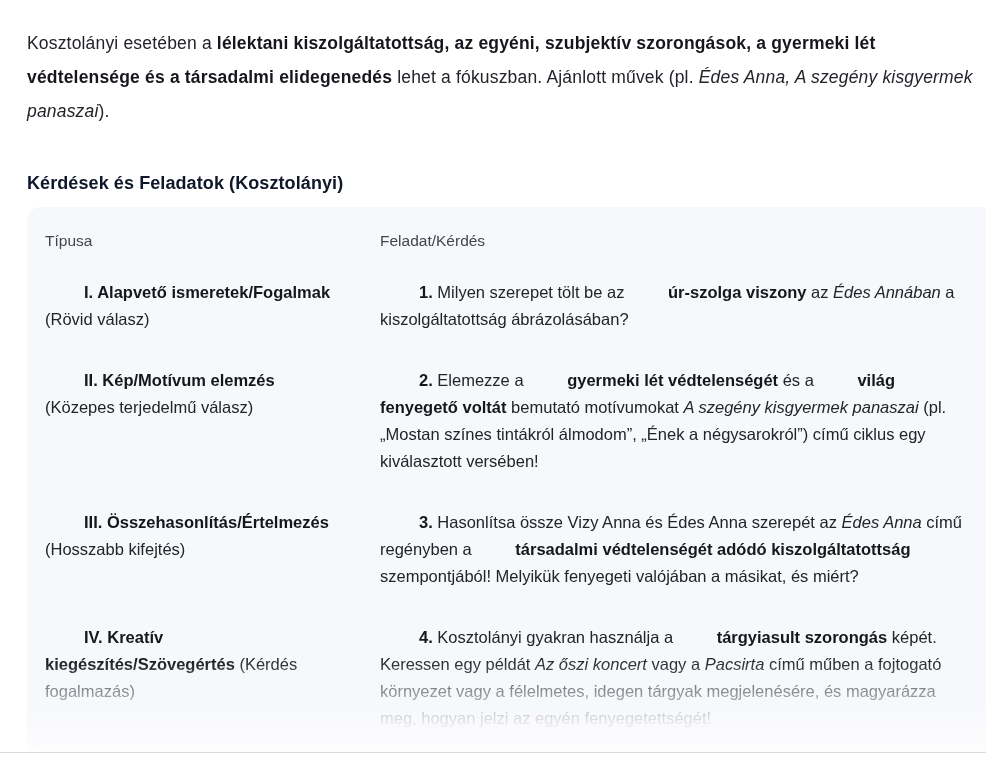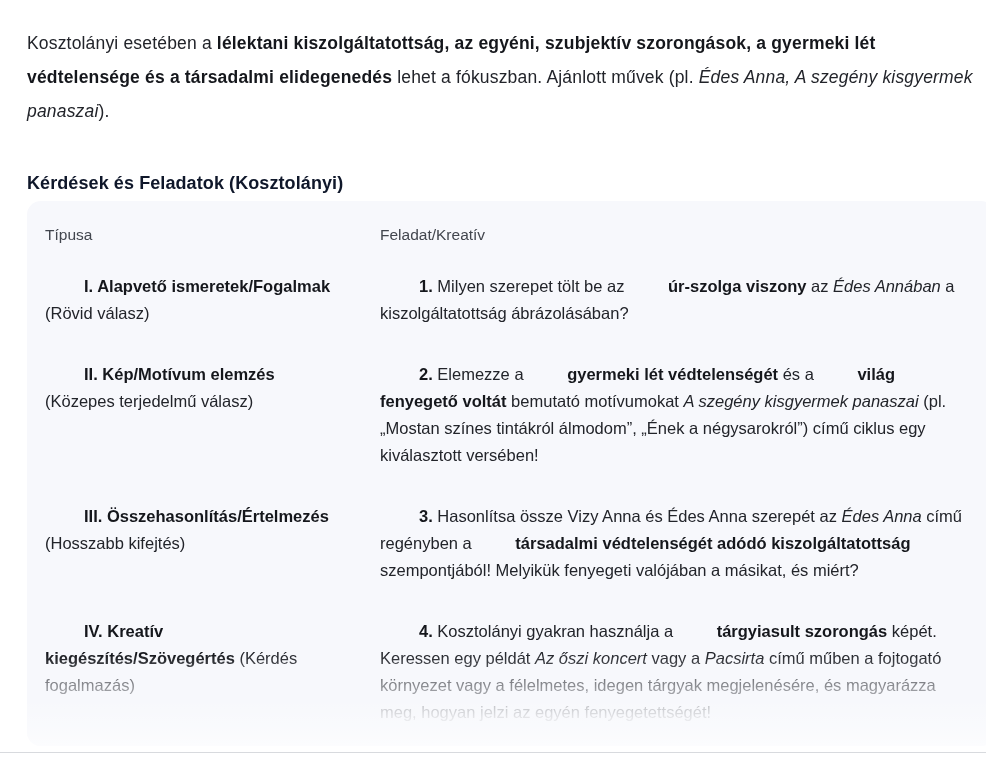--- a/index.html
+++ b/index.html
@@ -46,21 +46,21 @@
     font-size: 18px;
     font-weight: 700;
     color: #0f172a;
     letter-spacing: 0.005em;
   }
 
   
   .table-wrap {
     position: absolute;
     left: 27px;
-    top: 201px;
+    top: 207px;
     width: 968px;
     height: 545px;
     background: #f7f8fc;
     border-radius: 14px;
     overflow: hidden;
   }
   table.qtable {
     width: 100%;
     border-collapse: collapse;
     table-layout: fixed;
@@ -136,21 +136,21 @@
 
   <div class="table-wrap">
     <table class="qtable">
       <colgroup>
           <col class="c1">
           <col class="c2">
         </colgroup>
       <thead>
         <tr>
           <th>Típusa</th>
-          <th>Feladat/Kreatív</th>
+          <th>Feladat/Kérdés</th>
         </tr>
       </thead>
       <tbody>
 
         <tr>
           <td class="type-cell">
             <b>I. Alapvető ismeretek/Fogalmak</b><span> (Rövid válasz)</span>
           </td>
           <td>
             <b>1.</b> Milyen szerepet tölt be az <b>úr-szolga viszony</b> az <i>Édes Annában</i> a kiszolgáltatottság ábrázolásában?

